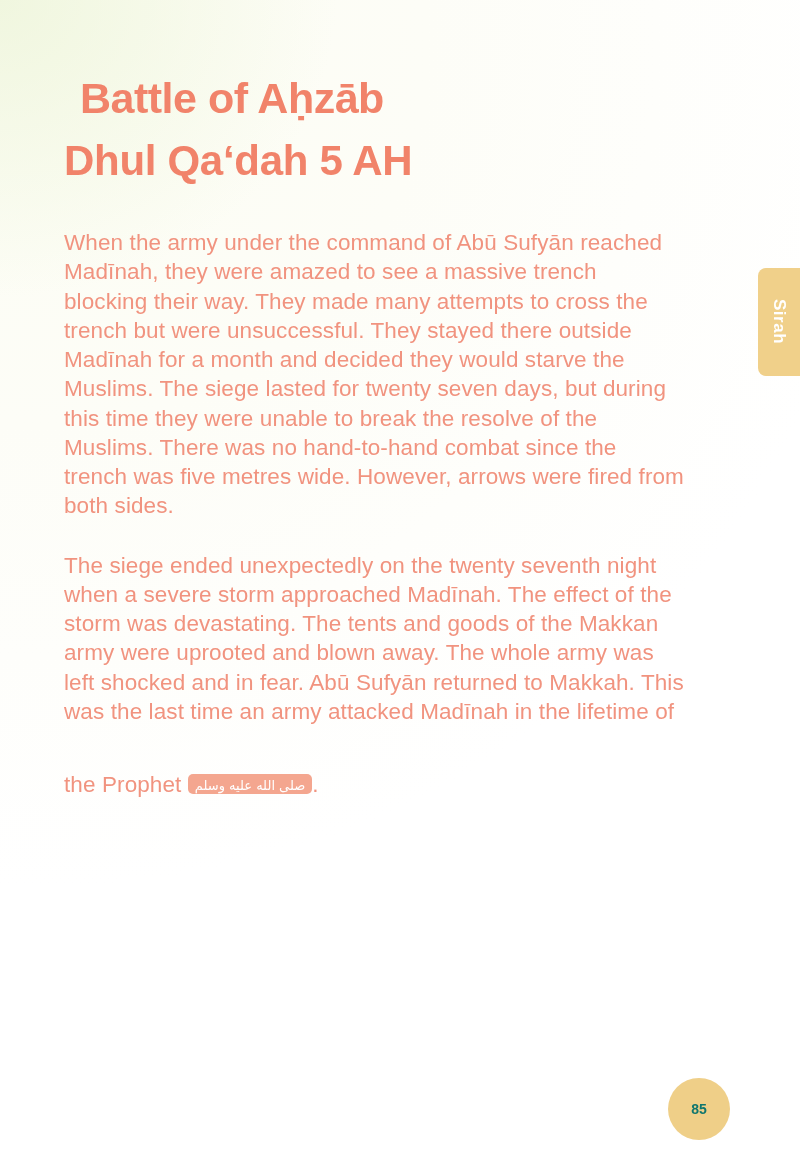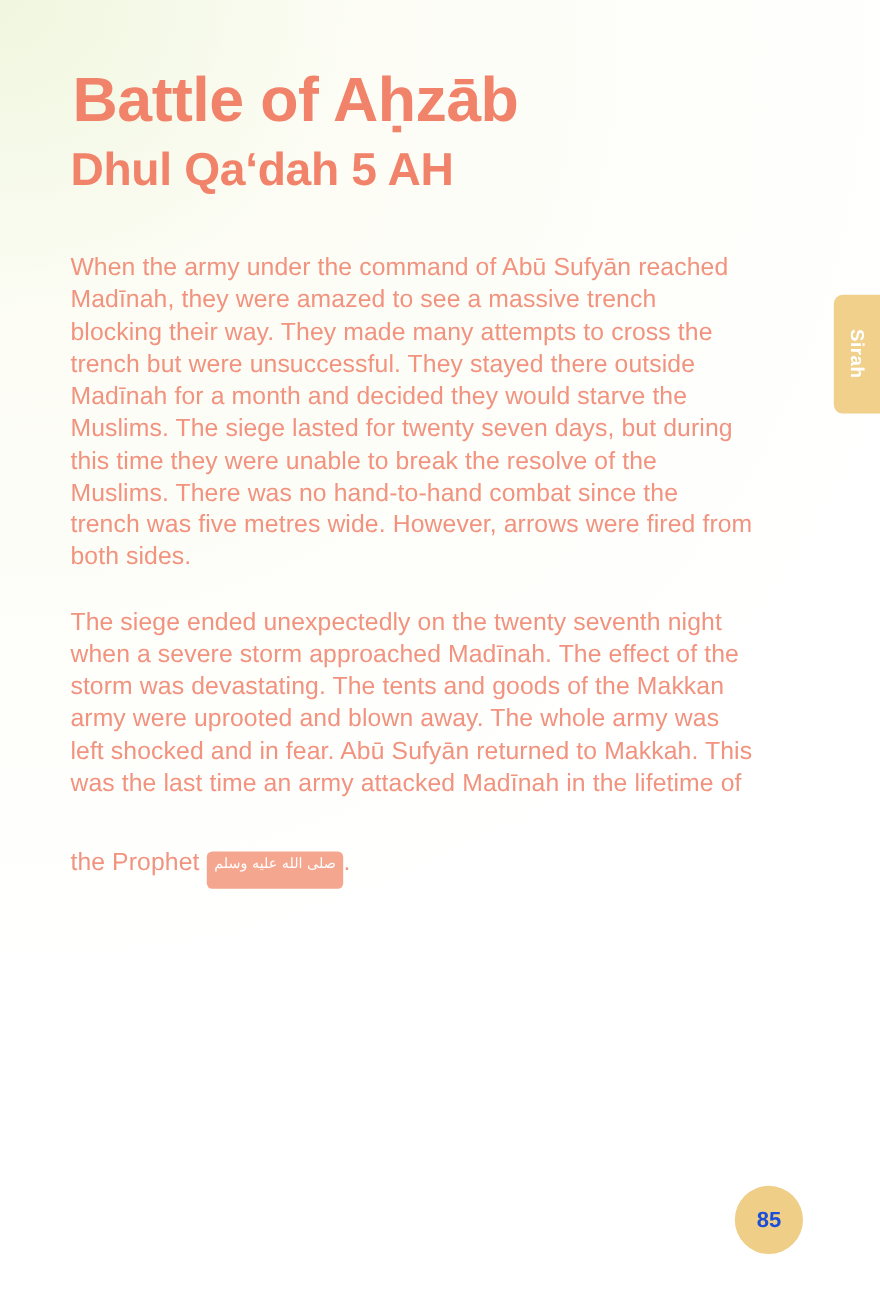--- a/index.html
+++ b/index.html
@@ -31,26 +31,26 @@
     pointer-events: none;
   }
 
   .title-block {
     position: absolute;
     left: 64px;
     top: 60px;
     width: 620px;
   }
   .title-main {
-    font-size: 57px;
+    font-size: 43px;
     font-weight: bold;
     color: #f1836a;
     letter-spacing: -0.5px;
     line-height: 1.05;
-    margin: 2px;
+    margin: 16px;
   }
   .title-sub {
     font-size: 42px;
     font-weight: bold;
     color: #f1836a;
     letter-spacing: -0.3px;
     line-height: 1.15;
     margin: 8px 0 0 0;
   }
 
@@ -69,21 +69,21 @@
   }
   .para:last-child { margin-bottom: 0; }
 
   .sallallahu {
     display: inline-block;
     background: #f4a68f;
     color: #ffffff;
     border-radius: 5px;
     font-size: 13px;
     line-height: 1;
-    padding: 5px 7px 16px 7px;
+    padding: 5px 7px 2px 7px;
     vertical-align: 2px;
     font-family: "DejaVu Sans", sans-serif;
     white-space: nowrap;
     margin-top: 48px;
   }
 
   .side-tab {
     position: absolute;
     right: 0;
     top: 268px;
@@ -111,22 +111,22 @@
     bottom: 34px;
     width: 62px;
     height: 62px;
     border-radius: 50%;
     background: #efcf88;
     display: flex;
     align-items: center;
     justify-content: center;
   }
   .page-number {
-    color: #1d4ed8;
-    font-size: 20px;
+    color: #0f766e;
+    font-size: 14px;
     font-weight: bold;
   }
 </style>
 </head>
 <body>
 
 <div class="page">
 
   <div class="title-block">
     <h1 class="title-main">Battle of Aḥzāb</h1>

